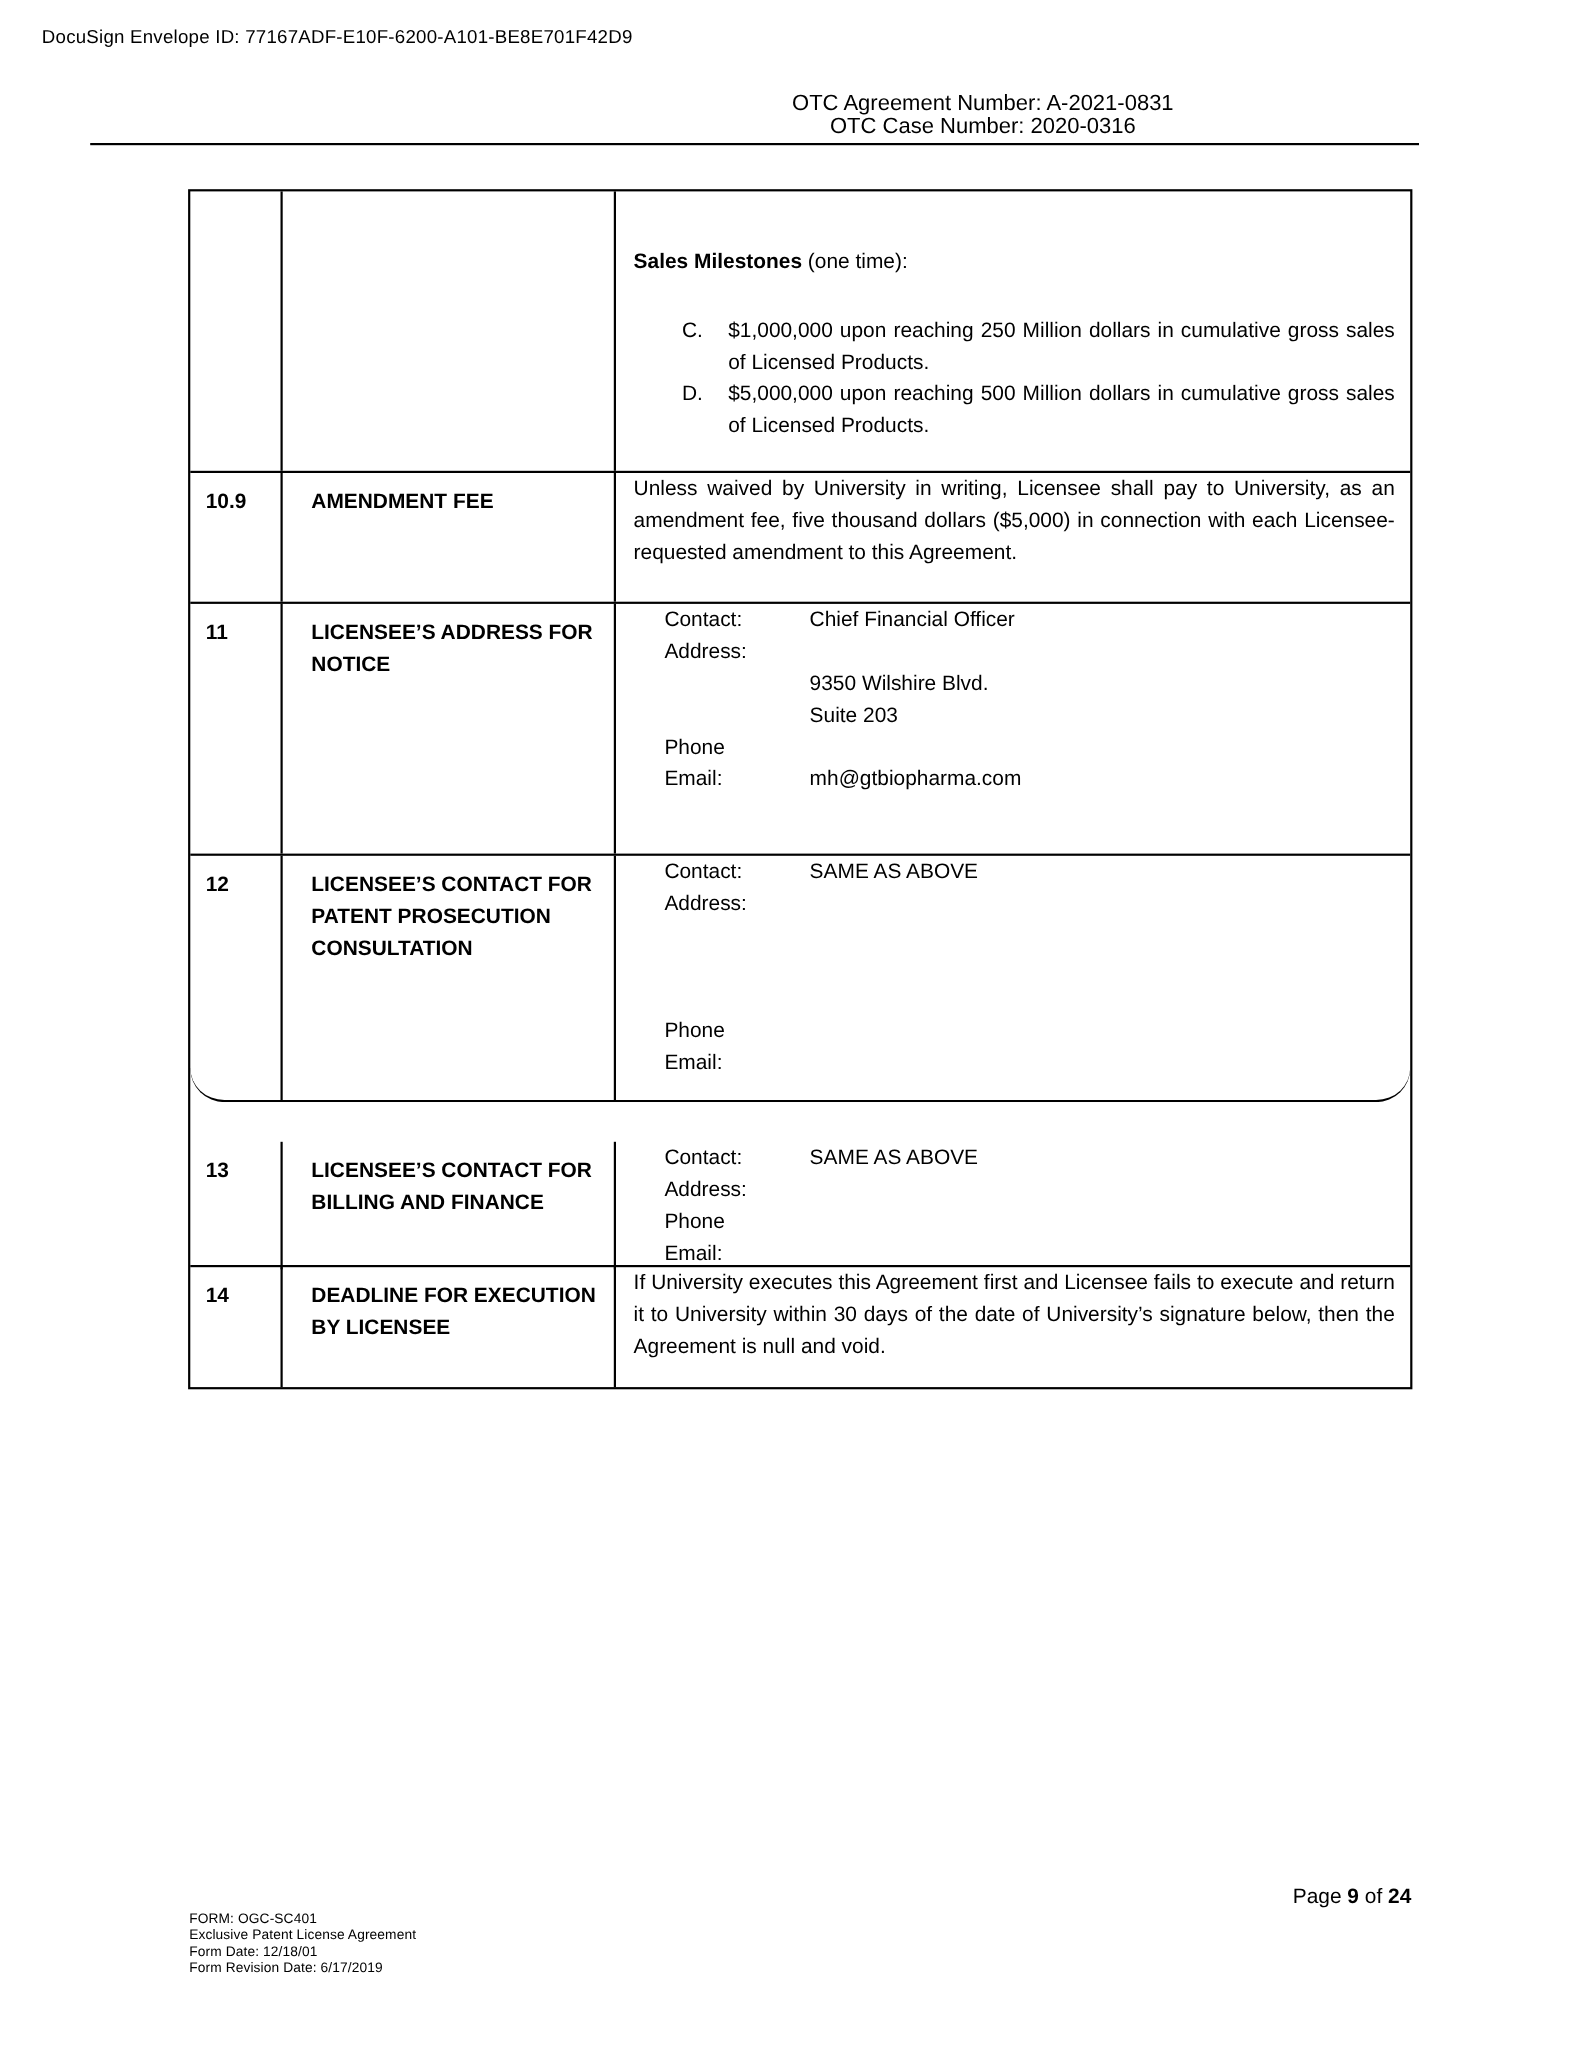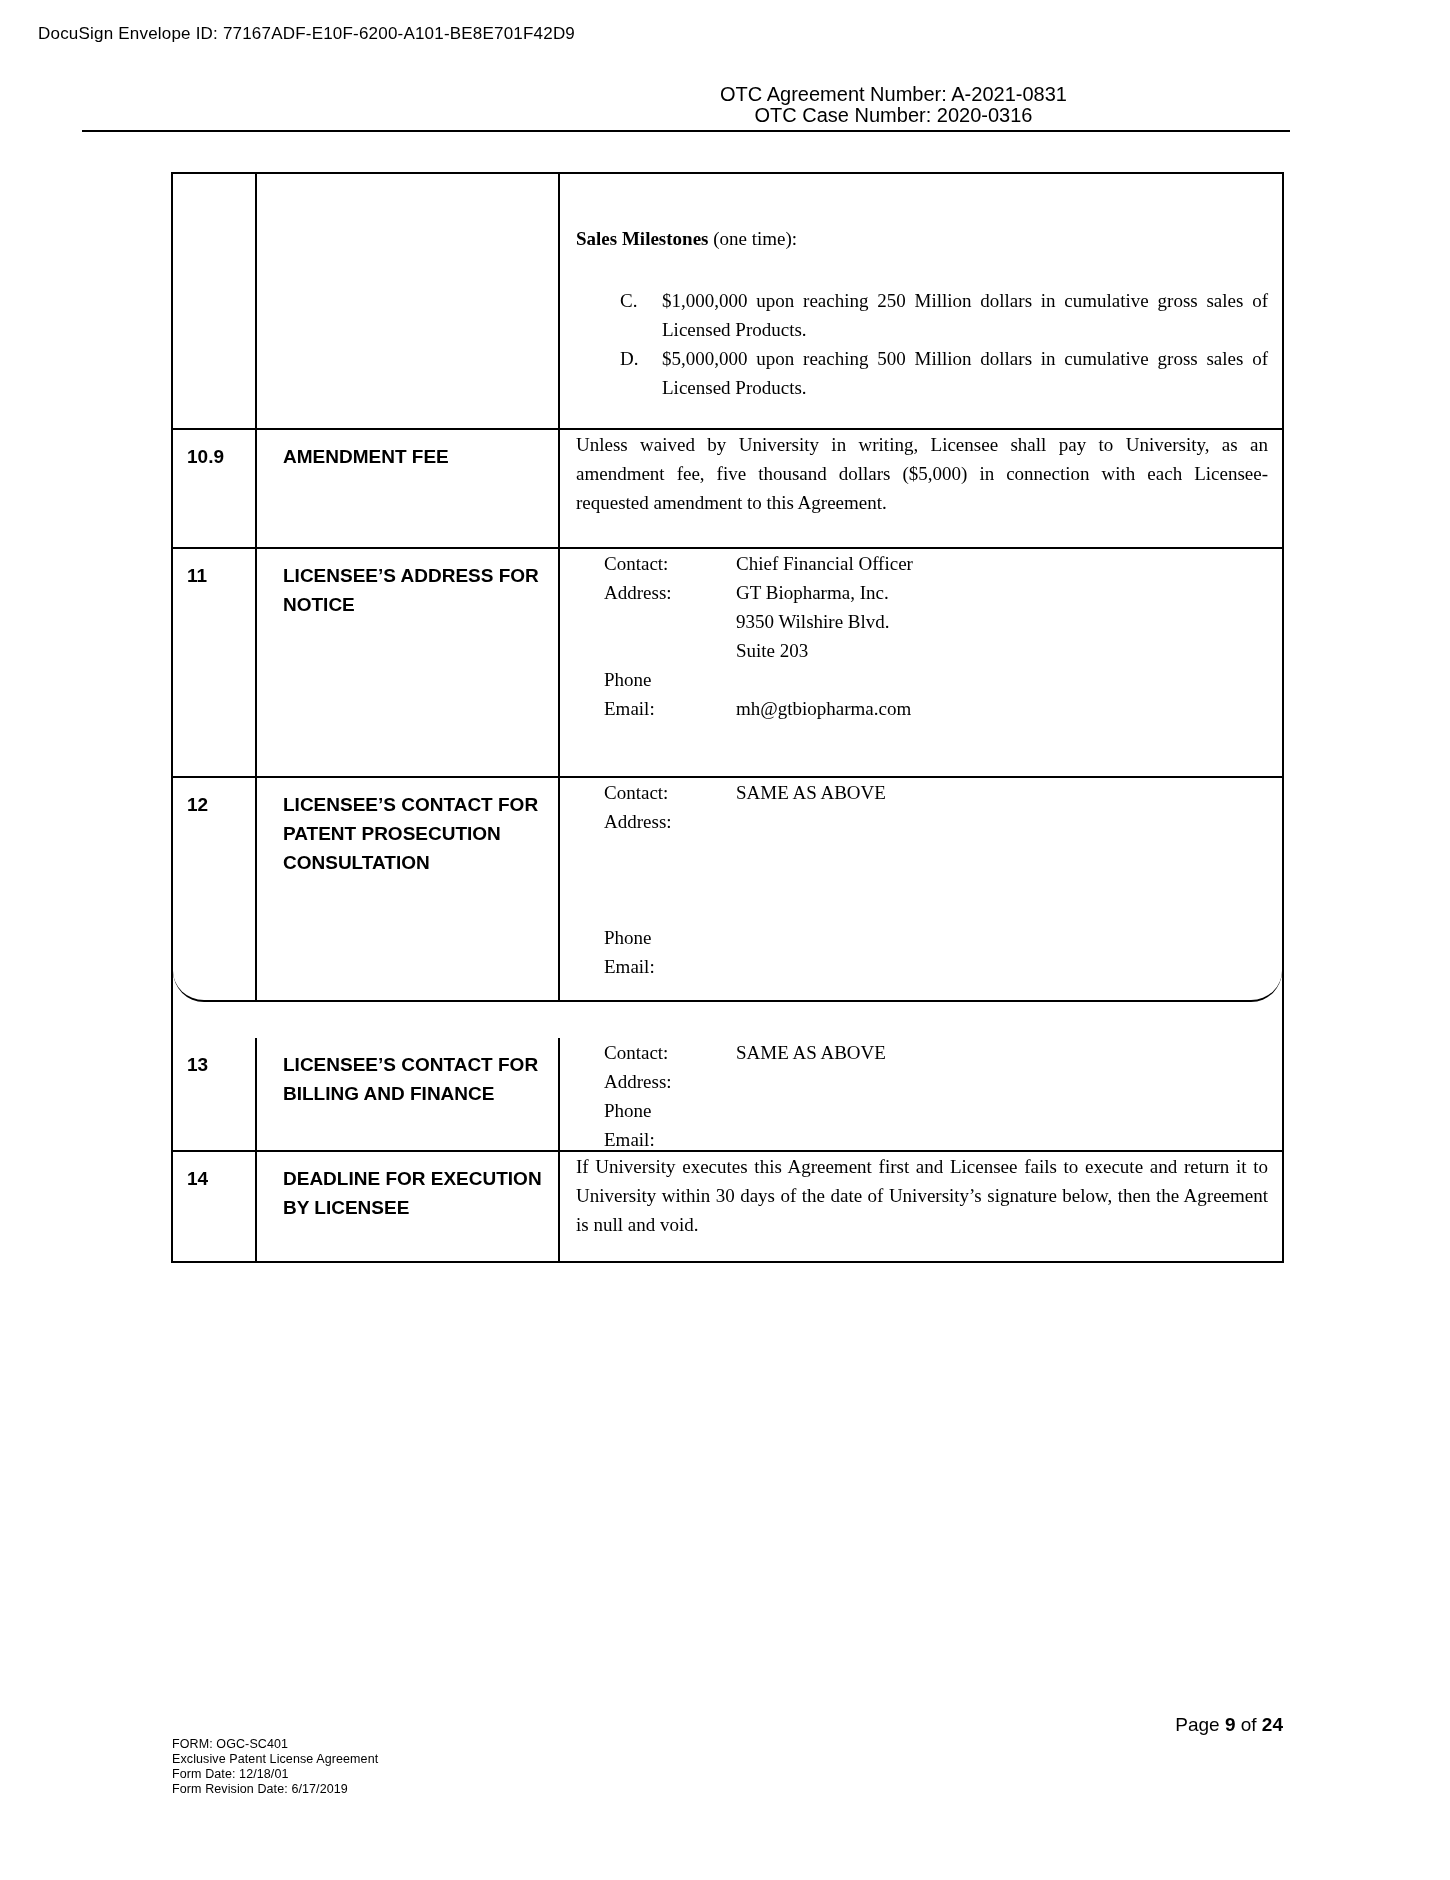--- a/index.html
+++ b/index.html
@@ -70,21 +70,20 @@
   }
   .c2 {
     border-right: 2px solid #000;
     box-sizing: border-box;
     padding: 12px 12px 0 26px;
     font-weight: bold;
   }
   .c3 {
     box-sizing: border-box;
     padding: 0 14px 0 16px;
-    font-family: Liberation Serif, serif;
   }
 
   .h-milestones { height: 256px; }
   .h-amendment  { height: 119px; }
   .h-notice     { height: 229px; }
   .h-patent     { height: 224px; border-radius: 31px; }
   .h-billing    { height: 114px; margin-top: 36px; }
   .h-deadline   { height: 109px; }
 
   
@@ -165,21 +164,20 @@
   <div class="trow h-notice">
     <div class="c1">11</div>
     <div class="c2">LICENSEE’S ADDRESS FOR NOTICE</div>
     <div class="c3">
       <div class="cline">
         <span class="clabel">Contact:</span>
         <span class="cvalue">Chief Financial Officer</span>
       </div>
       <div class="cline">
         <span class="clabel">Address:</span>
-        <span class="cvalue">GT Biopharma, Inc.</span>
       </div>
       <div class="cline">
         <span class="clabel"></span>
         <span class="cvalue">9350 Wilshire Blvd.</span>
       </div>
       <div class="cline">
         <span class="clabel"></span>
         <span class="cvalue">Suite 203</span>
       </div>
       <div class="cline">

